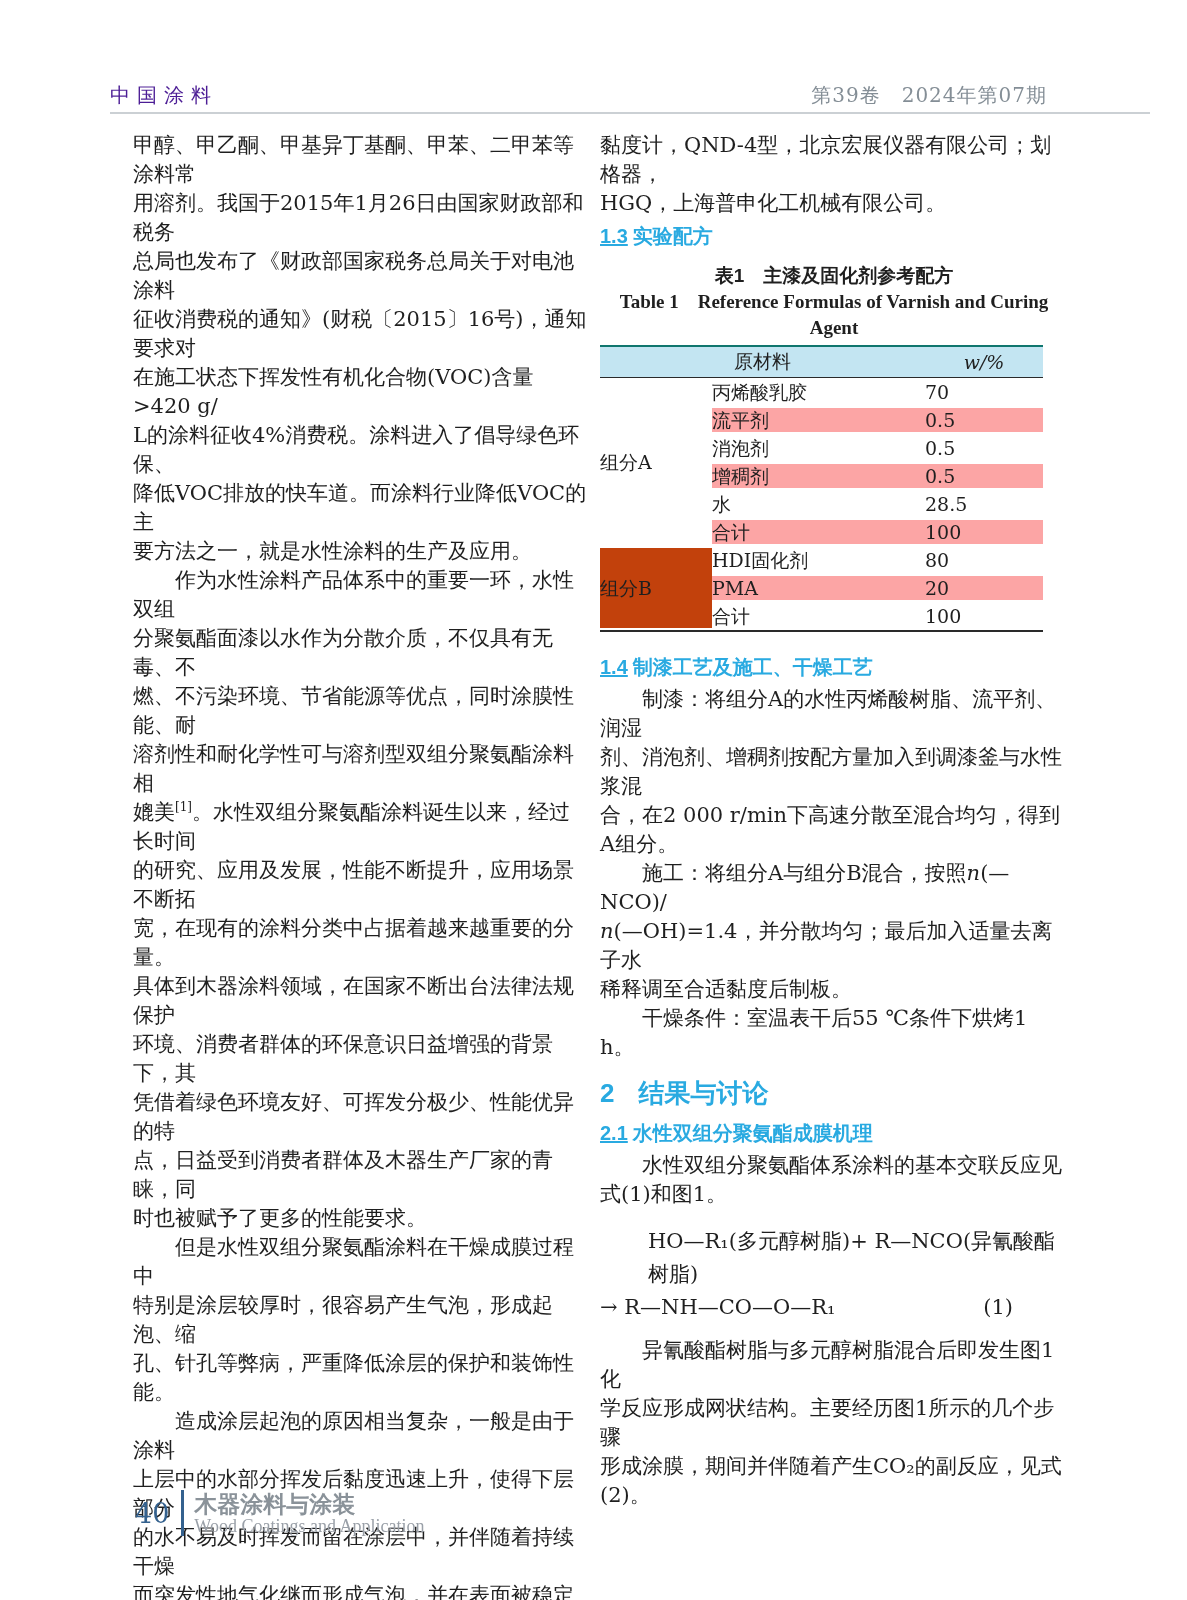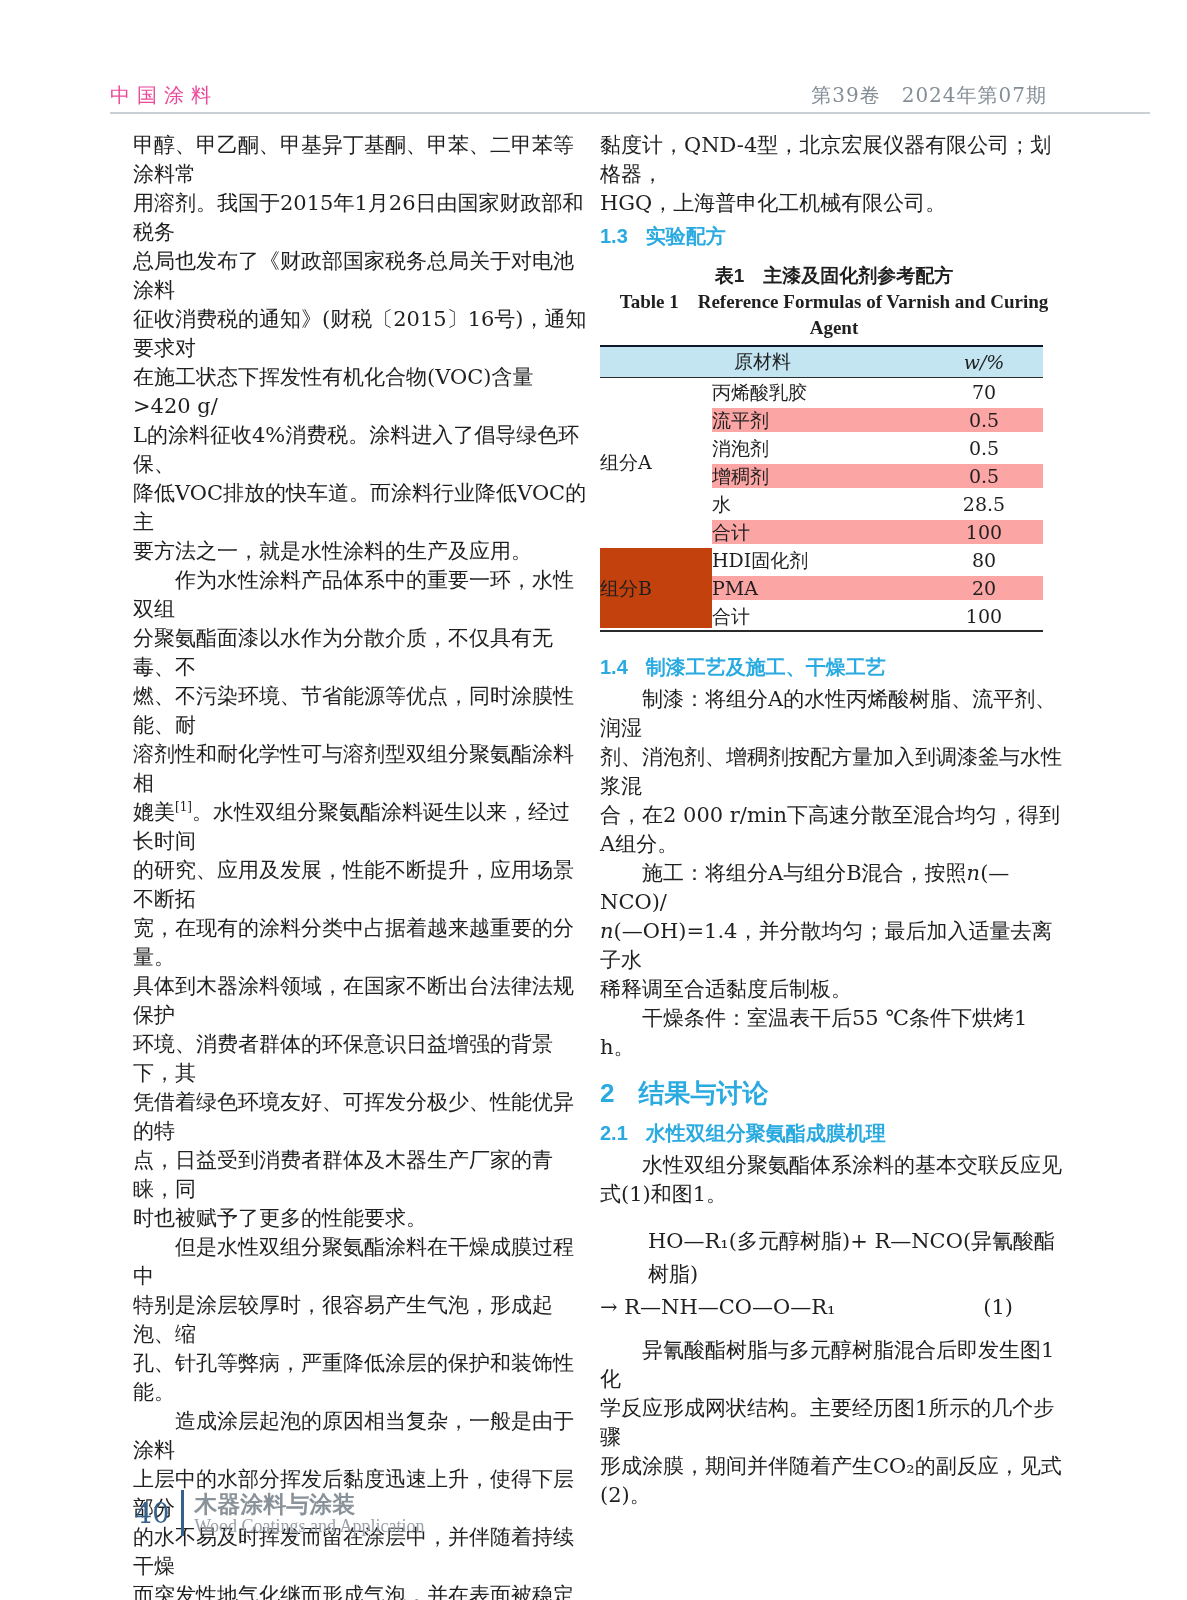--- a/index.html
+++ b/index.html
@@ -5,21 +5,21 @@
   html,body { margin:0; padding:0; background:#e8e8e8; }
   .page {
     position:relative; width:1187px; height:1600px; margin:0 auto;
     background:#ffffff; overflow:hidden;
     font-family:"DejaVu Serif","Liberation Serif",serif;
     color:#1f1f1f;
   }
   
   .hdr-left {
     position:absolute; top:82px; left:110px;
-    font-size:20px; letter-spacing:7px; color:#ec4899;
+    font-size:20px; letter-spacing:7px; color:#4c1d95;
   }
   .hdr-right {
     position:absolute; top:82px; right:140px;
     font-size:20px; letter-spacing:1px; color:#848e96;
   }
   .hdr-rule {
     position:absolute; top:112px; left:110px; width:1040px; height:2px;
     background:#cbd0d4;
   }
   
@@ -33,49 +33,49 @@
   .supref { font-size:12px; line-height:0; vertical-align:super; }
   .h1 {
     margin:14px 0 10px; font-family:"Liberation Sans",sans-serif;
     font-weight:bold; font-size:26px; line-height:34px; color:#29aae1;
   }
   .h1 .hnum { margin-right:24px; }
   .h2 {
     margin:5px 0; font-family:"Liberation Sans",sans-serif;
     font-weight:bold; font-size:20px; line-height:26px; color:#29aae1;
   }
-  .h2 .hnum { margin-right:18px; }
+  .h2 .hnum { margin-right:5px;text-decoration:underline; }
   
   .tablewrap { margin-top:14px; margin-bottom:6px; }
   .cap-cn {
     text-align:center; font-family:"Liberation Sans",sans-serif;
     font-weight:bold; font-size:19px; line-height:26px; color:#1f1f1f;
   }
   .cap-en {
     text-align:center; font-family:"Liberation Serif",serif;
     font-weight:bold; font-size:19px; line-height:26px;
   }
   table.datatable {
     margin-top:4px; width:443px; border-collapse:collapse;
-    border-top:2px solid #0f172a; border-bottom:2px solid #2a2a2a;
+    border-top:2px solid #0f766e; border-bottom:2px solid #2a2a2a;
     font-size:19px;
   }
   table.datatable col.c1 { width:112px; }
   table.datatable col.c3 { width:118px; }
   table.datatable th {
     background:#c3e5f2; font-weight:normal; height:28px;
     border-bottom:1px solid #2a2a2a; text-align:center;
   }
   table.datatable th.wcol { font-style:italic; }
   table.datatable td {
     height:24px; line-height:24px; padding:2px 0;
     background-clip:content-box;
   }
   td.name { text-align:left; padding-left:52px; }
-  td.val  { text-align:center; }
+  td.val  { text-align:left; }
   td.glabel { }
   tr.blue td { background-color:#fca5a5; }
   td.glabel-b { background-color:#c2410c; }
   
   .equation { margin:16px 0 12px; font-size:21px; }
   .eq-line { line-height:33px; }
   .eq-indent { padding-left:48px; }
   .eq-flex { display:flex; justify-content:space-between; padding-right:55px;gap:21px; }
   
   .pg-footer {

